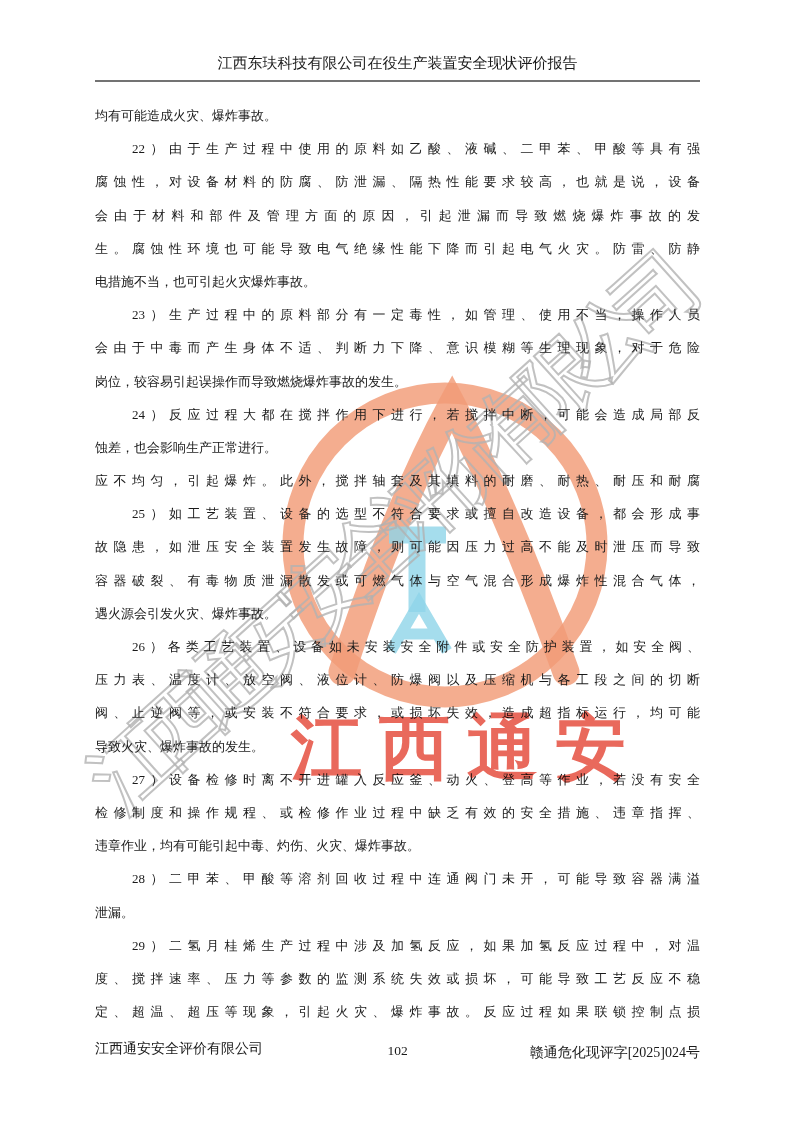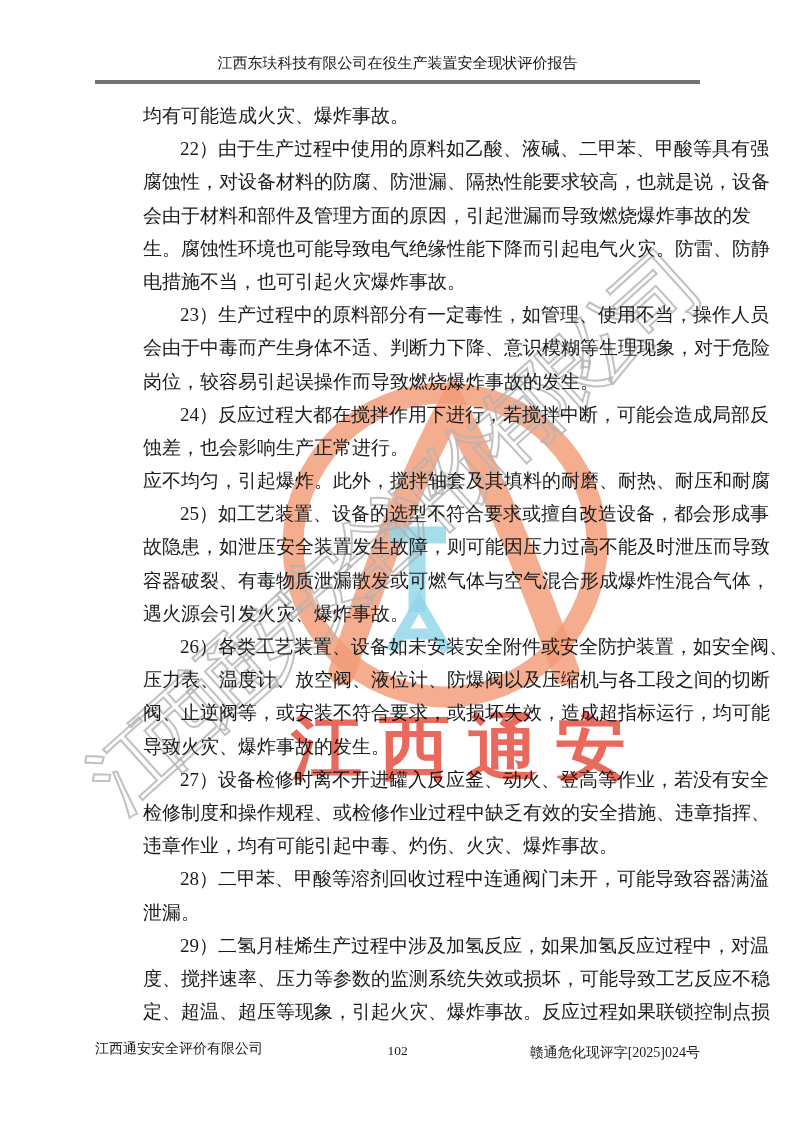--- a/index.html
+++ b/index.html
@@ -9,29 +9,28 @@
     background:#ffffff;
     overflow:hidden;
     font-family:"Liberation Serif","DejaVu Serif",serif;
     color:#1a1a1a;
   }
   
   .header{
     position:absolute;left:95px;top:52px;width:605px;
     text-align:center;
     font-size:15px;line-height:22px;
-    border-bottom:4px solid #737373;
+    border-bottom:2px solid #737373;
     padding-bottom:6px;
   }
   
   .body-text{
     position:absolute;left:95px;top:99px;width:605px;
-    font-size:19px;
+    font-size:13px;
     z-index:1;
-    margin-left:48px;
   }
   .line{
     height:33.2px;line-height:33.2px;
     white-space:nowrap;
     text-align:justify;
     text-align-last:justify;
     overflow:visible;
   }
   .line.indent{padding-left:37px;}
   .line.end{text-align-last:left;}

